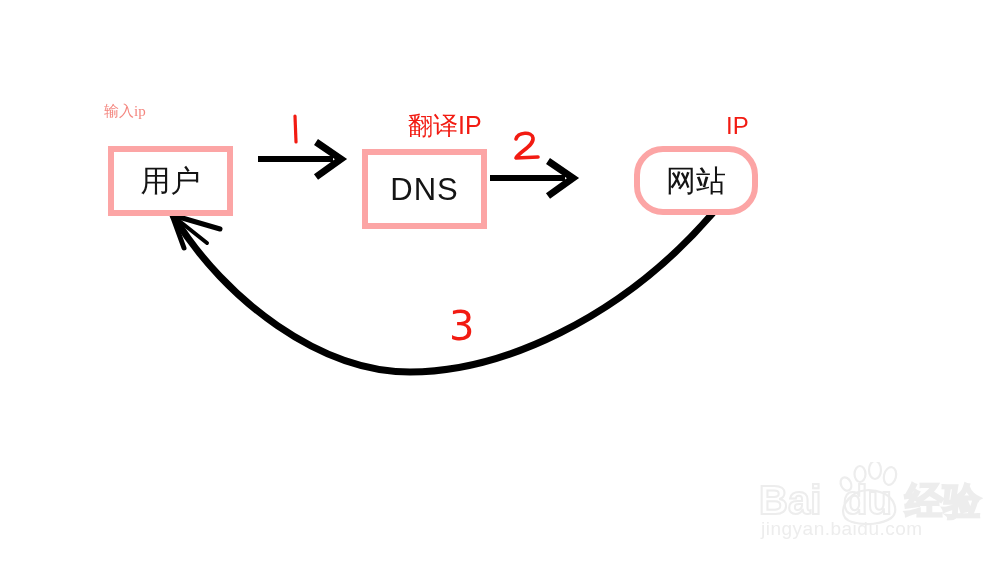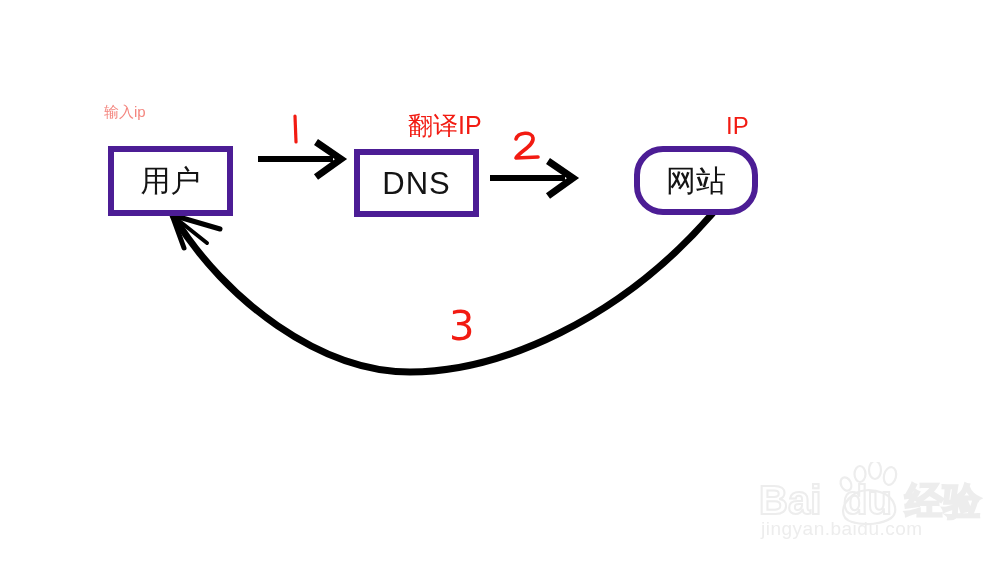--- a/index.html
+++ b/index.html
@@ -14,21 +14,21 @@
   #canvas {
     position: relative;
     width: 1000px;
     height: 563px;
     background: #ffffff;
     overflow: hidden;
   }
   .node-box {
     position: absolute;
     box-sizing: border-box;
-    border: 6px solid #4c1d95;
+    border: 6px solid #fca5a5;
     background: #ffffff;
     display: flex;
     align-items: center;
     justify-content: center;
   }
   .node-label {
     font-size: 30px;
     color: #141414;
     line-height: 1;
     letter-spacing: 0px;
@@ -47,20 +47,21 @@
     color: #f21b12;
     margin-left: 48px;
   }
   .annot-red-soft {
     color: #f4867f;
   }
   #label-input-ip {
     left: 104px;
     top: 104px;
     font-size: 15px;
+    font-family: Liberation Serif, serif;
   }
   #label-translate-ip {
     left: 360px;
     top: 113px;
     font-size: 25px;
   }
   #label-ip {
     left: 678px;
     top: 114px;
     font-size: 24px;
@@ -71,24 +72,24 @@
     font-size: 40px;
     font-family: "DejaVu Sans", sans-serif;
   }
   #box-user {
     left: 108px;
     top: 146px;
     width: 125px;
     height: 70px;
   }
   #box-dns {
-    left: 354px;
+    left: 362px;
     top: 149px;
     width: 125px;
-    height: 68px;
+    height: 80px;
   }
   #box-website {
     left: 634px;
     top: 146px;
     width: 124px;
     height: 69px;
     border-radius: 29px;
   }
   #vector-layer {
     position: absolute;

